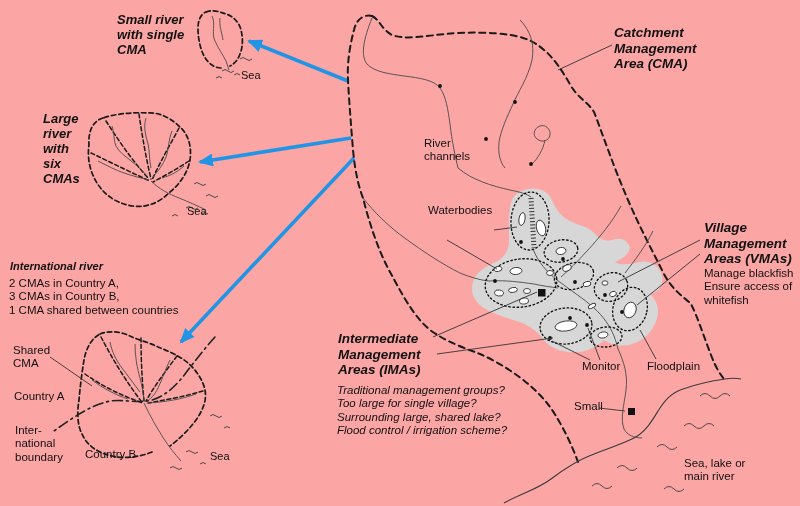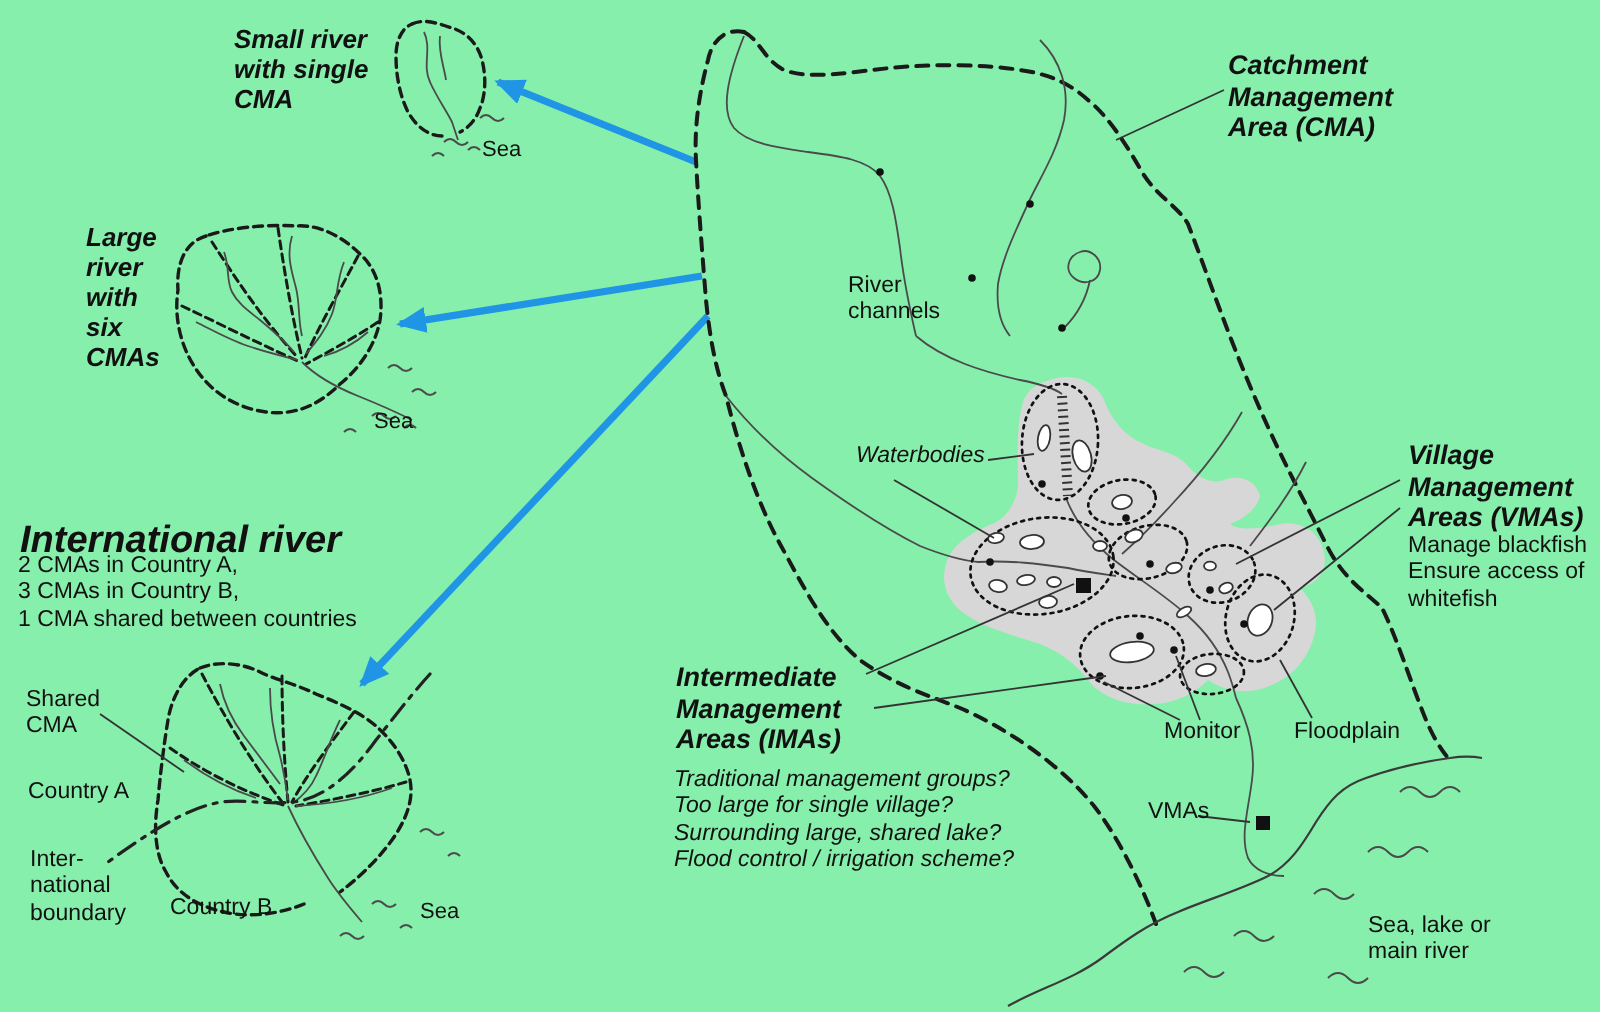--- a/index.html
+++ b/index.html
@@ -2,21 +2,21 @@
 <html style="--arrow-blue: #2095e5; --floodplain: #d7d7d7; --line: #1a1a1a;"><head>
 <meta charset="utf-8">
 <style>
   :root{
     --line:#1a1a1a;
     --arrow-blue:#2095e5;
     --floodplain:#d7d7d7;
   }
   html,body{margin:0;padding:0;background:#fff;}
   .stage{
-    position:relative;width:800px;height:506px;background:#86efac;overflow:hidden;
+    position:relative;width:800px;height:506px;background:#fca5a5;overflow:hidden;
     font-family:"Liberation Sans", sans-serif;color:#111;
   }
   .stage svg{position:absolute;left:0;top:0;}
   .lbl{position:absolute;font-size:11.5px;line-height:1.17;white-space:pre-line;}
   .bold-it{font-weight:700;font-style:italic;font-size:13px;line-height:1.16;}
   .sm{font-size:11px;}
   
   .dashed{stroke:var(--line);stroke-width:2;fill:none;stroke-dasharray:6 4.5;stroke-linecap:round;}
   .dashed-sm{stroke:var(--line);stroke-width:1.7;fill:none;stroke-dasharray:4.5 3;stroke-linecap:round;}
   .dashed-in{stroke:var(--line);stroke-width:1.5;fill:none;stroke-dasharray:4 2.6;stroke-linecap:round;}
@@ -218,55 +218,55 @@
 CMA</div>
 <div class="lbl sm" style="left:241px;top:69px;">Sea</div>
 
 <div class="lbl bold-it" style="left:43px;top:111px;">Large
 river
 with
 six
 CMAs</div>
 <div class="lbl sm" style="left:187px;top:205px;">Sea</div>
 
-<div class="lbl bold-it" style="left:10px;top:260px;font-size:19px;">International river</div>
+<div class="lbl bold-it" style="left:10px;top:260px;font-size:11px;">International river</div>
 <div class="lbl" style="left:9px;top:277px;">2 CMAs in Country A,
 3 CMAs in Country B,
 1 CMA shared between countries</div>
 <div class="lbl" style="left:13px;top:344px;">Shared
 CMA</div>
 <div class="lbl" style="left:14px;top:390px;text-align:center;">Country A</div>
 <div class="lbl" style="left:15px;top:424px;">Inter-
 national
 boundary</div>
 <div class="lbl" style="left:85px;top:448px;">Country B</div>
 <div class="lbl sm" style="left:210px;top:450px;">Sea</div>
 
 <div class="lbl bold-it" style="left:614px;top:25px;font-size:13.5px;">Catchment
 Management
 Area (CMA)</div>
 
 <div class="lbl" style="left:424px;top:137px;">River
 channels</div>
-<div class="lbl" style="left:428px;top:222px;font-style:italic;">Waterbodies</div>
+<div class="lbl" style="left:428px;top:204px;">Waterbodies</div>
 
 <div class="lbl bold-it" style="left:704px;top:220px;font-size:13.5px;">Village
 Management
 Areas (VMAs)</div>
 <div class="lbl" style="left:704px;top:267px;">Manage blackfish
 Ensure access of
 whitefish</div>
 
 <div class="lbl bold-it" style="left:338px;top:331px;font-size:13.5px;">Intermediate
 Management
 Areas (IMAs)</div>
 <div class="lbl" style="left:337px;top:384px;font-style:italic;">Traditional management groups?
 Too large for single village?
 Surrounding large, shared lake?
 Flood control / irrigation scheme?</div>
 
 <div class="lbl" style="left:582px;top:360px;">Monitor</div>
 <div class="lbl" style="left:647px;top:360px;">Floodplain</div>
-<div class="lbl" style="left:574px;top:400px;">VMAs</div>
+<div class="lbl" style="left:574px;top:400px;">Small</div>
 <div class="lbl" style="left:684px;top:457px;">Sea, lake or
 main river</div>
 
 </div>
 
 </body></html>

